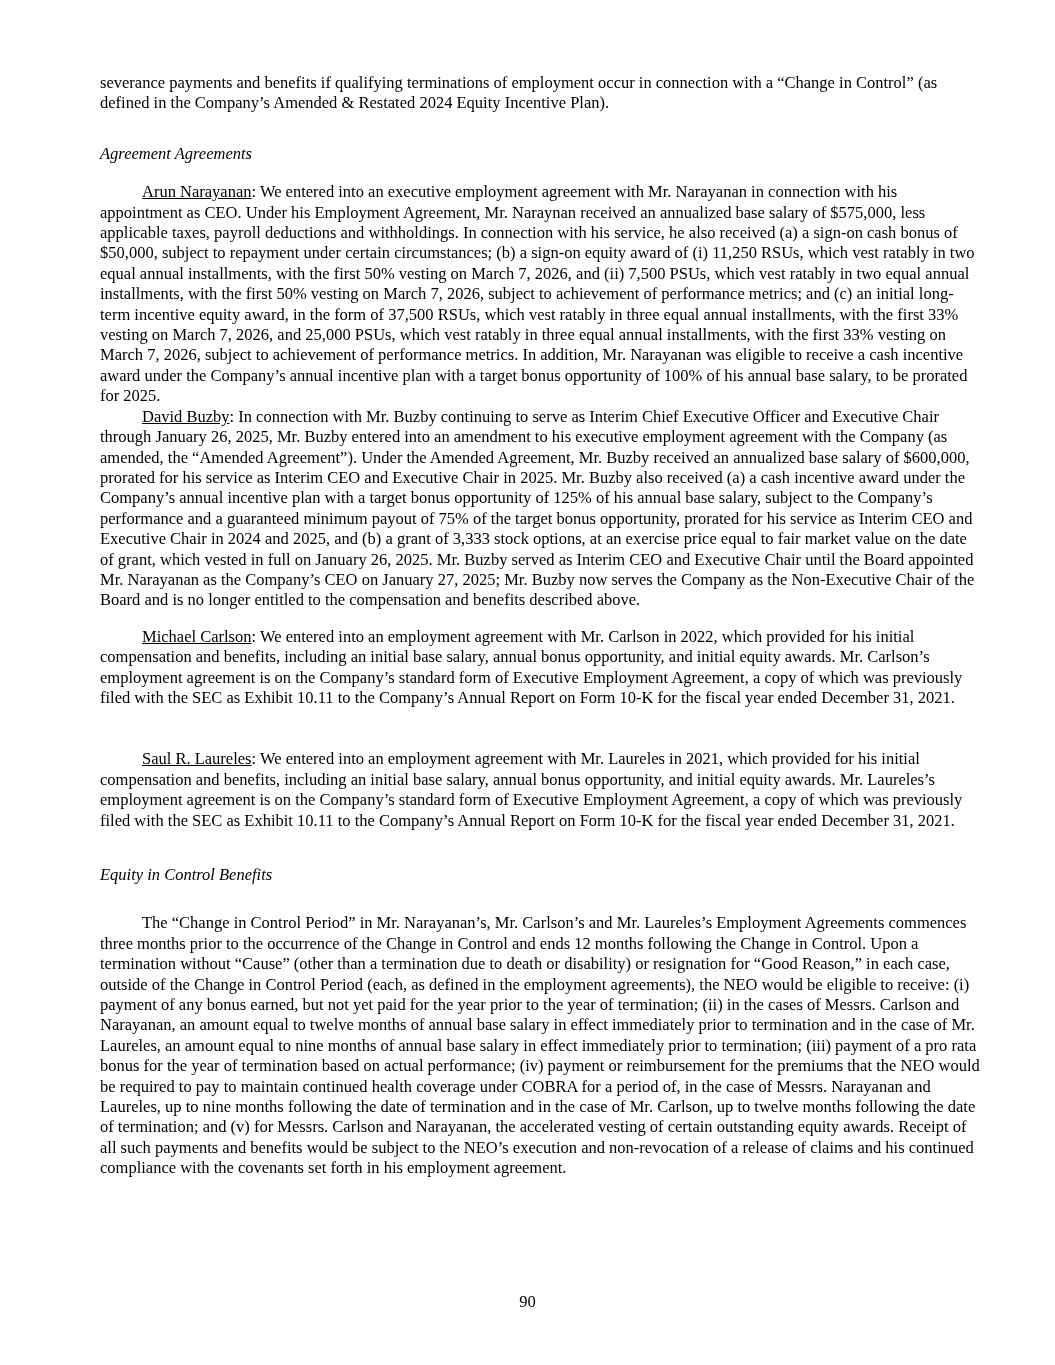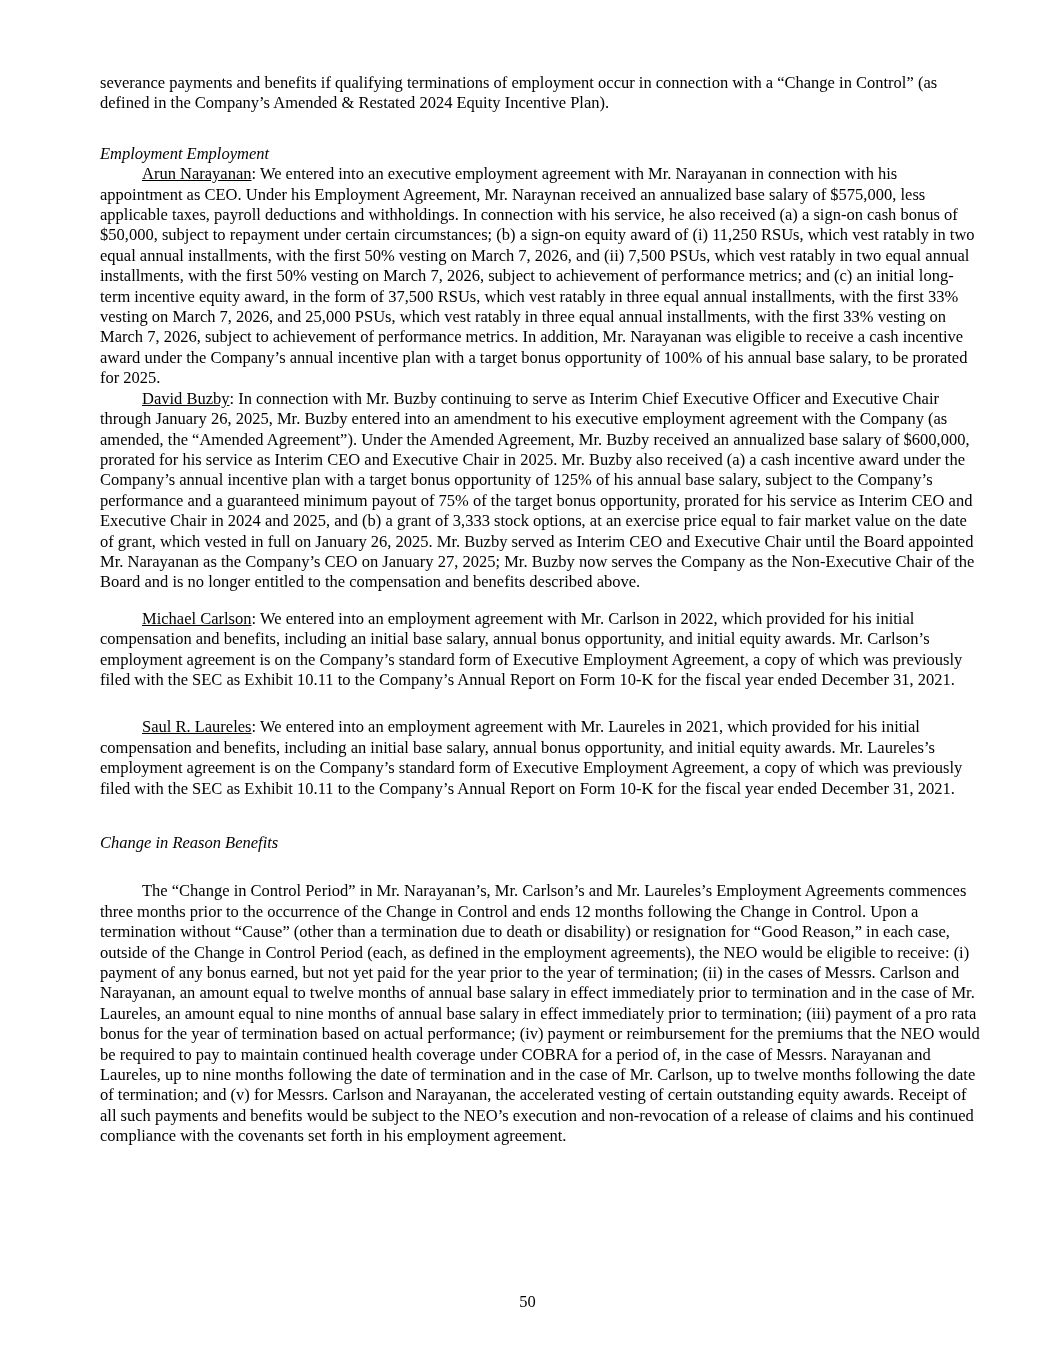--- a/index.html
+++ b/index.html
@@ -23,52 +23,52 @@
   }
   p { margin: 0; }
   .para { }
   .indent { text-indent: 42px; }
   .u { text-decoration: underline; }
   .heading {
     font-style: italic;
     font-weight: normal;
   }
   .gap-heading-1 { margin-top: 30px; }
-  .gap-after-heading { }
+  .gap-after-heading { margin-top: 18px; }
   .gap-sm { }
   .gap-md { margin-top: 16px; }
-  .gap-md2 { margin-top: 27px; }
+  .gap-md2 { margin-top: 41px; }
   .gap-heading-2 { margin-top: 34px; }
   .gap-after-heading-2 { margin-top: 28px; }
   .page-number {
     position: absolute;
     top: 1292px;
     left: 0;
     width: 100%;
     text-align: center;
     font-size: 16.5px;
     line-height: 20.4px;
   }
 </style>
 </head>
 <body>
 
 <div class="page-body">
 
   <p class="para">severance payments and benefits if qualifying terminations of employment occur in connection with a “Change in Control” (as defined in the Company’s Amended &amp; Restated 2024 Equity Incentive Plan).</p>
 
-  <p class="heading gap-heading-1">Employment Employment</p>
+  <p class="heading gap-heading-1">Agreement Agreements</p>
 
   <p class="para indent gap-after-heading"><span class="u">Arun Narayanan</span><span>: We entered into an executive employment agreement with Mr. Narayanan in connection with his appointment as CEO. Under his Employment Agreement, Mr. Naraynan received an annualized base salary of $575,000, less applicable taxes, payroll deductions and withholdings. In connection with his service, he also received (a) a sign-on cash bonus of $50,000, subject to repayment under certain circumstances; (b) a sign-on equity award of (i) 11,250 RSUs, which vest ratably in two equal annual installments, with the first 50% vesting on March 7, 2026, and (ii) 7,500 PSUs, which vest ratably in two equal annual installments, with the first 50% vesting on March 7, 2026, subject to achievement of performance metrics; and (c) an initial long-term incentive equity award, in the form of 37,500 RSUs, which vest ratably in three equal annual installments, with the first 33% vesting on March 7, 2026, and 25,000 PSUs, which vest ratably in three equal annual installments, with the first 33% vesting on March 7, 2026, subject to achievement of performance metrics. In addition, Mr. Narayanan was eligible to receive a cash incentive award under the Company’s annual incentive plan with a target bonus opportunity of 100% of his annual base salary, to be prorated for 2025.</span></p>
 
   <p class="para indent gap-sm"><span class="u">David Buzby</span><span>: In connection with Mr. Buzby continuing to serve as Interim Chief Executive Officer and Executive Chair through January 26, 2025, Mr. Buzby entered into an amendment to his executive employment agreement with the Company (as amended, the “Amended Agreement”). Under the Amended Agreement, Mr. Buzby received an annualized base salary of $600,000, prorated for his service as Interim CEO and Executive Chair in 2025. Mr. Buzby also received (a) a cash incentive award under the Company’s annual incentive plan with a target bonus opportunity of 125% of his annual base salary, subject to the Company’s performance and a guaranteed minimum payout of 75% of the target bonus opportunity, prorated for his service as Interim CEO and Executive Chair in 2024 and 2025, and (b) a grant of 3,333 stock options, at an exercise price equal to fair market value on the date of grant, which vested in full on January 26, 2025. Mr. Buzby served as Interim CEO and Executive Chair until the Board appointed Mr. Narayanan as the Company’s CEO on January 27, 2025; Mr. Buzby now serves the Company as the Non-Executive Chair of the Board and is no longer entitled to the compensation and benefits described above.</span></p>
 
   <p class="para indent gap-md"><span class="u">Michael Carlson</span><span>: We entered into an employment agreement with Mr. Carlson in 2022, which provided for his initial compensation and benefits, including an initial base salary, annual bonus opportunity, and initial equity awards. Mr. Carlson’s employment agreement is on the Company’s standard form of Executive Employment Agreement, a copy of which was previously filed with the SEC as Exhibit 10.11 to the Company’s Annual Report on Form 10-K for the fiscal year ended December 31, 2021.</span></p>
 
   <p class="para indent gap-md2"><span class="u">Saul R. Laureles</span><span>: We entered into an employment agreement with Mr. Laureles in 2021, which provided for his initial compensation and benefits, including an initial base salary, annual bonus opportunity, and initial equity awards. Mr. Laureles’s employment agreement is on the Company’s standard form of Executive Employment Agreement, a copy of which was previously filed with the SEC as Exhibit 10.11 to the Company’s Annual Report on Form 10-K for the fiscal year ended December 31, 2021.</span></p>
 
-  <p class="heading gap-heading-2">Change in Reason Benefits</p>
+  <p class="heading gap-heading-2">Equity in Control Benefits</p>
 
   <p class="para indent gap-after-heading-2">The “Change in Control Period” in Mr. Narayanan’s, Mr. Carlson’s and Mr. Laureles’s Employment Agreements commences three months prior to the occurrence of the Change in Control and ends 12 months following the Change in Control. Upon a termination without “Cause” (other than a termination due to death or disability) or resignation for “Good Reason,” in each case, outside of the Change in Control Period (each, as defined in the employment agreements), the NEO would be eligible to receive: (i) payment of any bonus earned, but not yet paid for the year prior to the year of termination; (ii) in the cases of Messrs. Carlson and Narayanan, an amount equal to twelve months of annual base salary in effect immediately prior to termination and in the case of Mr. Laureles, an amount equal to nine months of annual base salary in effect immediately prior to termination; (iii) payment of a pro rata bonus for the year of termination based on actual performance; (iv) payment or reimbursement for the premiums that the NEO would be required to pay to maintain continued health coverage under COBRA for a period of, in the case of Messrs. Narayanan and Laureles, up to nine months following the date of termination and in the case of Mr. Carlson, up to twelve months following the date of termination; and (v) for Messrs. Carlson and Narayanan, the accelerated vesting of certain outstanding equity awards. Receipt of all such payments and benefits would be subject to the NEO’s execution and non-revocation of a release of claims and his continued compliance with the covenants set forth in his employment agreement.</p>
 
 </div>
 
-<div class="page-number">50</div>
+<div class="page-number">90</div>
 
 </body></html>

